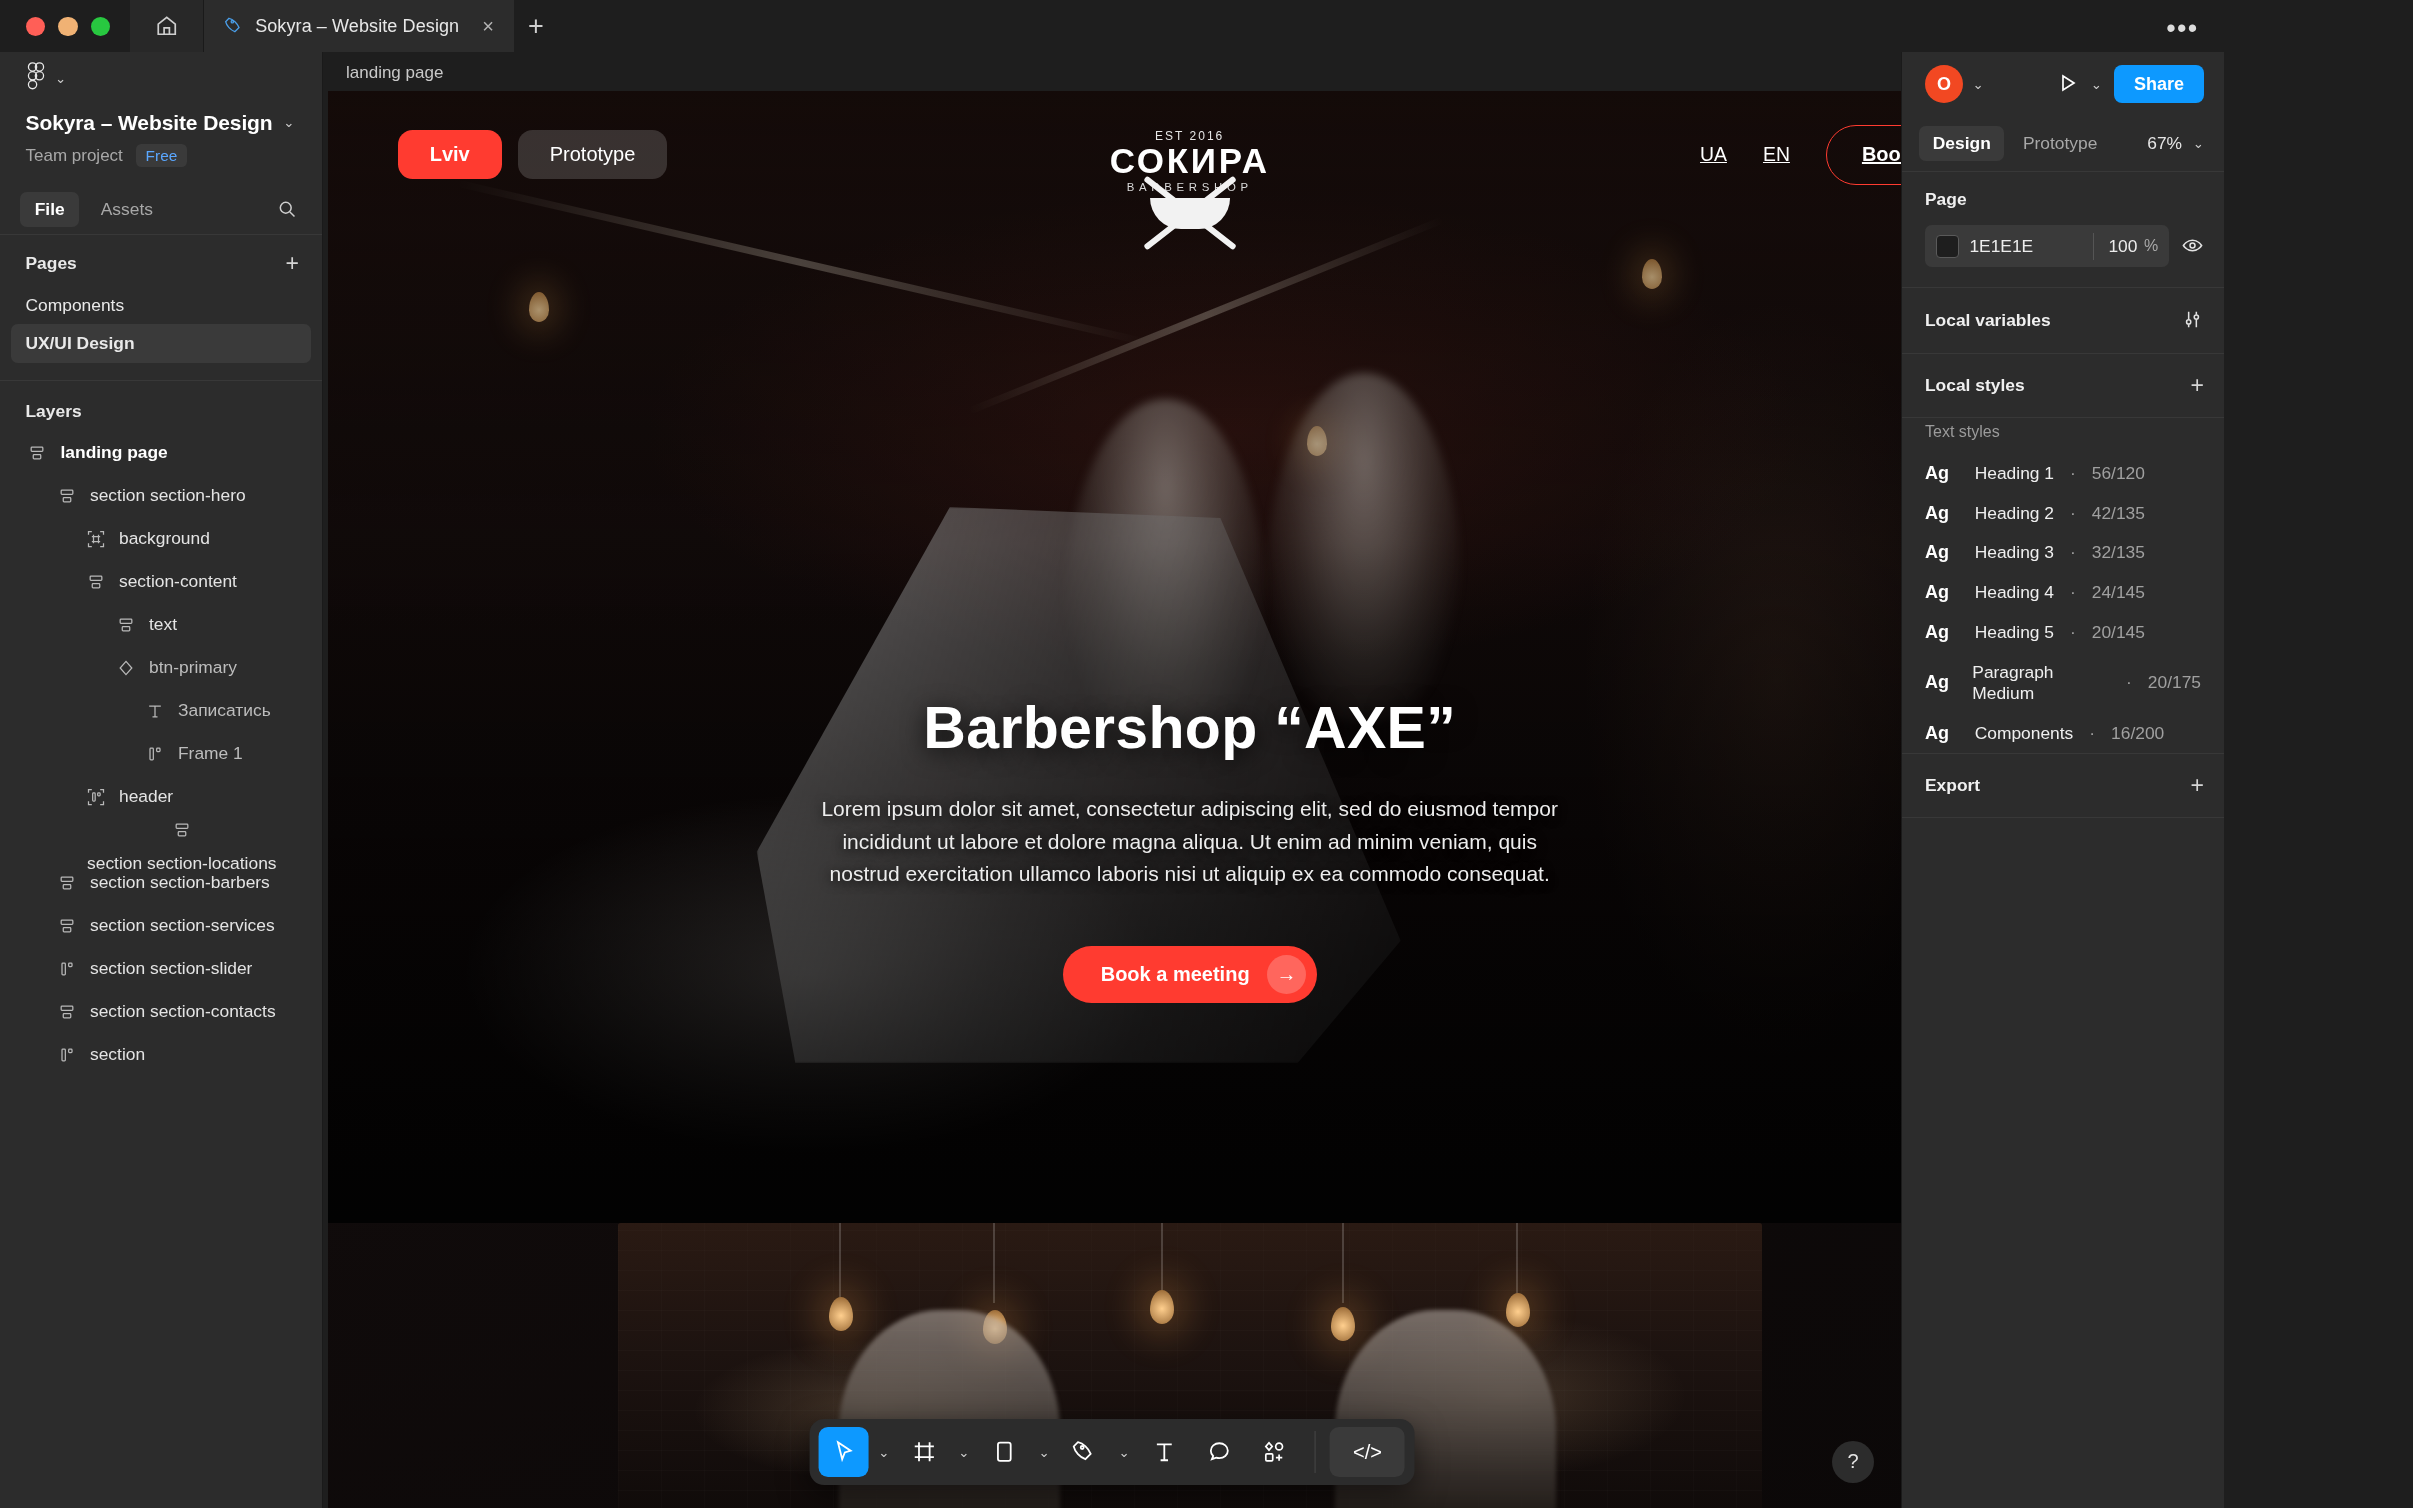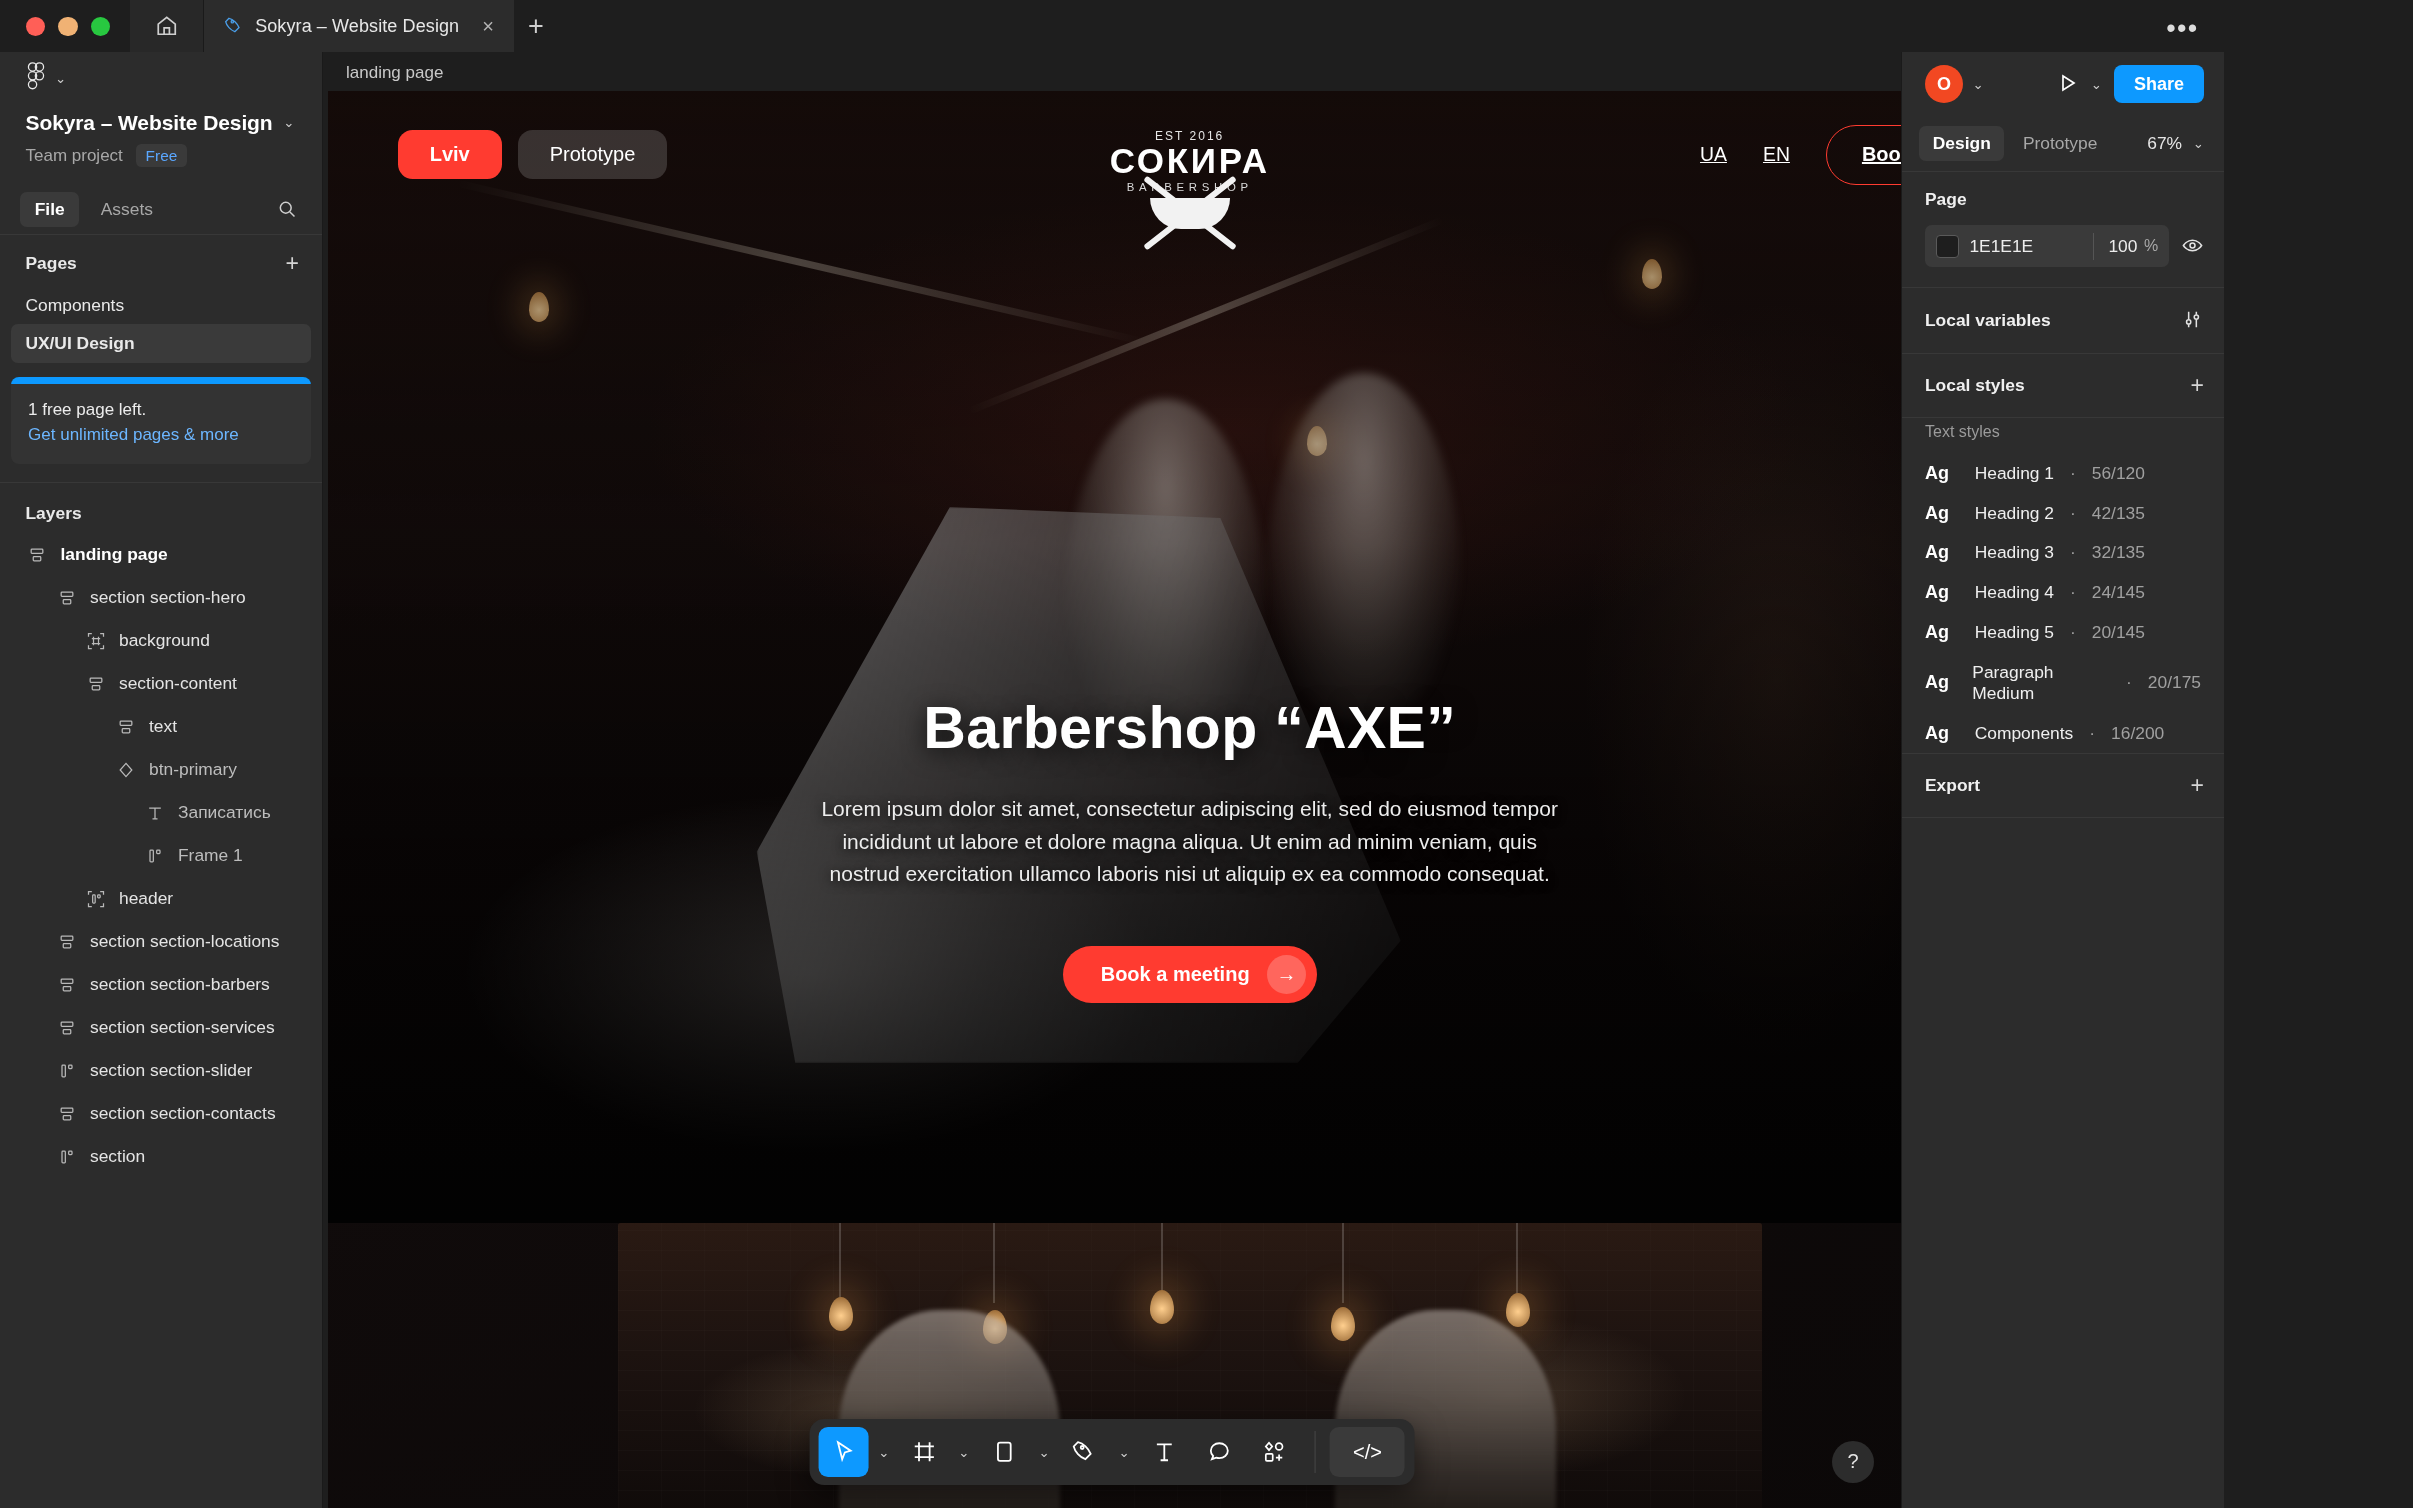--- a/index.html
+++ b/index.html
@@ -248,27 +248,20 @@
         </div>
       </div>
 
       <div class="sec-head">
         <span class="sec-title">Pages</span>
         <span class="plus">+</span>
       </div>
       <div class="page-item">Components</div>
       <div class="page-item sel">UX/UI Design</div>
 
-      <div class="promo">
-        <div class="promo-bar"></div>
-        <div class="promo-body">
-          <div class="promo-t">1 free page left.</div>
-          <div class="promo-l">Get unlimited pages &amp; more</div>
-        </div>
-      </div>
 
       <div class="layers-head">
         <span class="sec-title">Layers</span>
       </div>
 
       <div id="layers-list">
           <div class="layer bold" style="padding-left: 25.5px;">
             <span class="licon">
               <svg width="20" height="20" viewBox="0 0 24 24" stroke="#b9b9b9" stroke-width="1.5" fill="none">
                 <rect x="5" y="5" width="14" height="5" rx="1"></rect>
@@ -341,21 +334,21 @@
           <div class="layer" style="padding-left: 84px;">
             <span class="licon">
               <svg width="20" height="20" viewBox="0 0 24 24" stroke="#b9b9b9" stroke-width="1.5" fill="none">
                 <path d="M3 7V3h4M21 7V3h-4M3 17v4h4M21 17v4h-4"></path>
                 <rect x="8" y="7" width="3" height="10" rx="1"></rect>
                 <rect x="14" y="7" width="3" height="3.5" rx="1"></rect>
               </svg>
             </span>
             <span>header</span>
           </div>
-          <div class="layer" style="padding-left: 55px;">
+          <div class="layer" style="padding-left: 55px; flex-direction: column;">
             <span class="licon">
               <svg width="20" height="20" viewBox="0 0 24 24" stroke="#b9b9b9" stroke-width="1.5" fill="none">
                 <rect x="5" y="5" width="14" height="5" rx="1"></rect>
                 <rect x="7.5" y="14" width="9" height="5" rx="1"></rect>
               </svg>
             </span>
             <span>section section-locations</span>
           </div>
           <div class="layer" style="padding-left: 55px;">
             <span class="licon">

